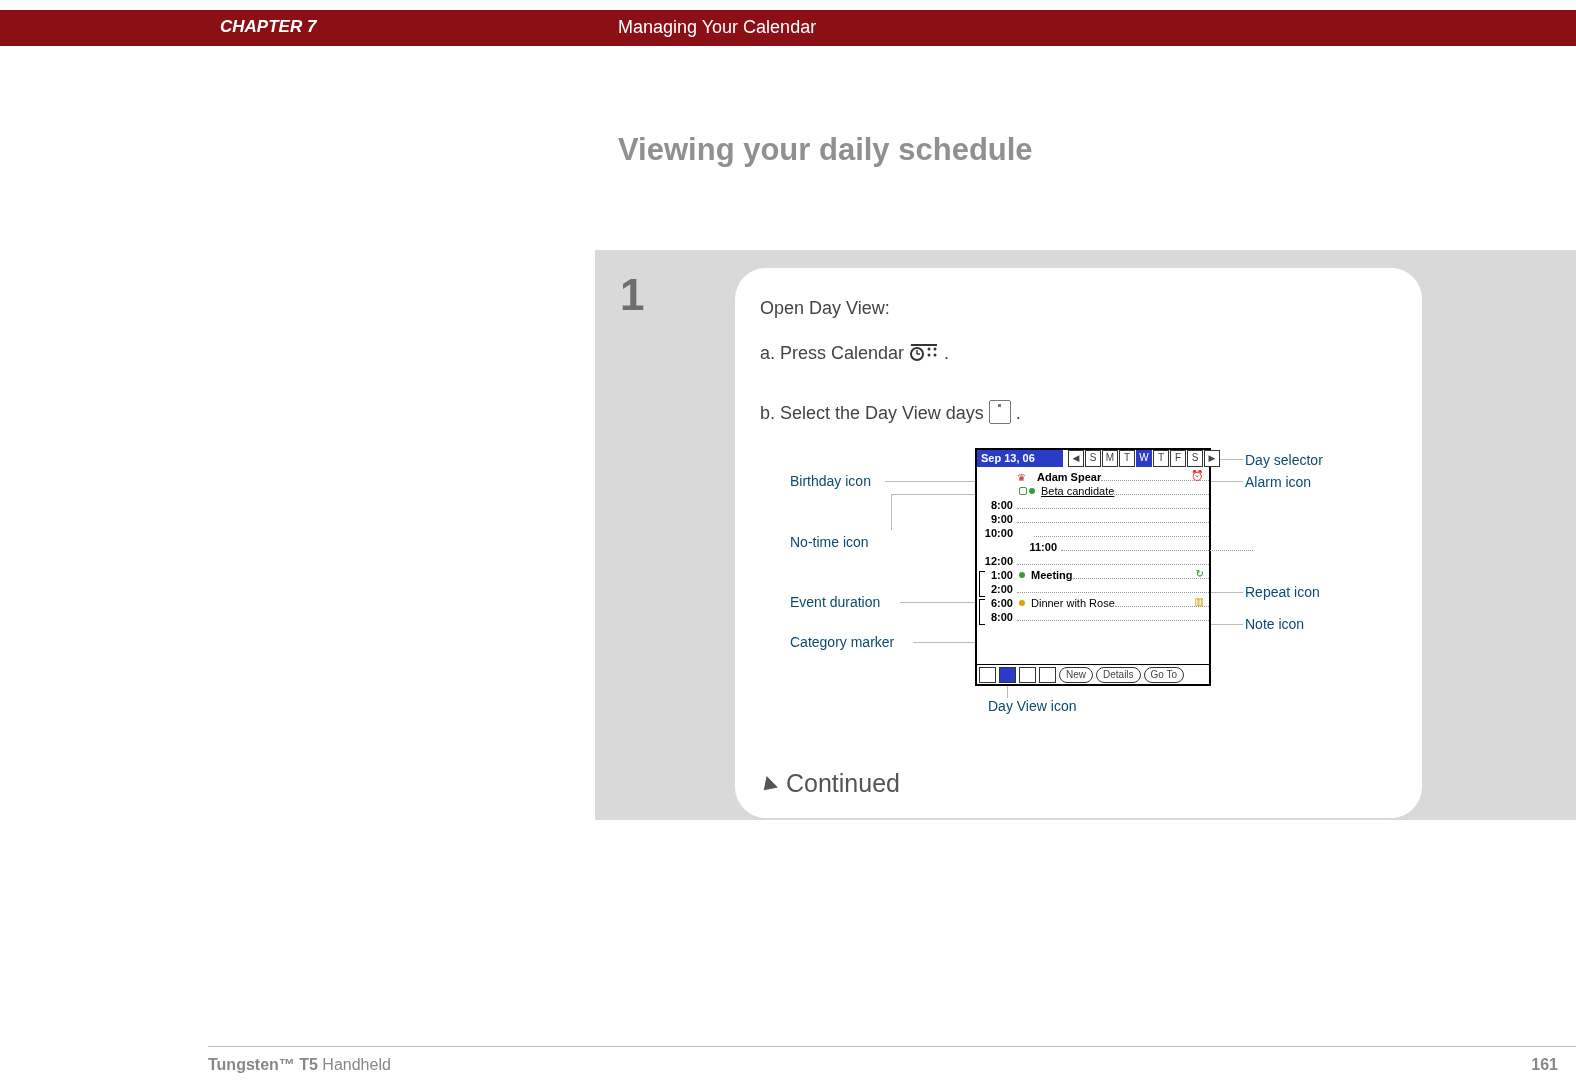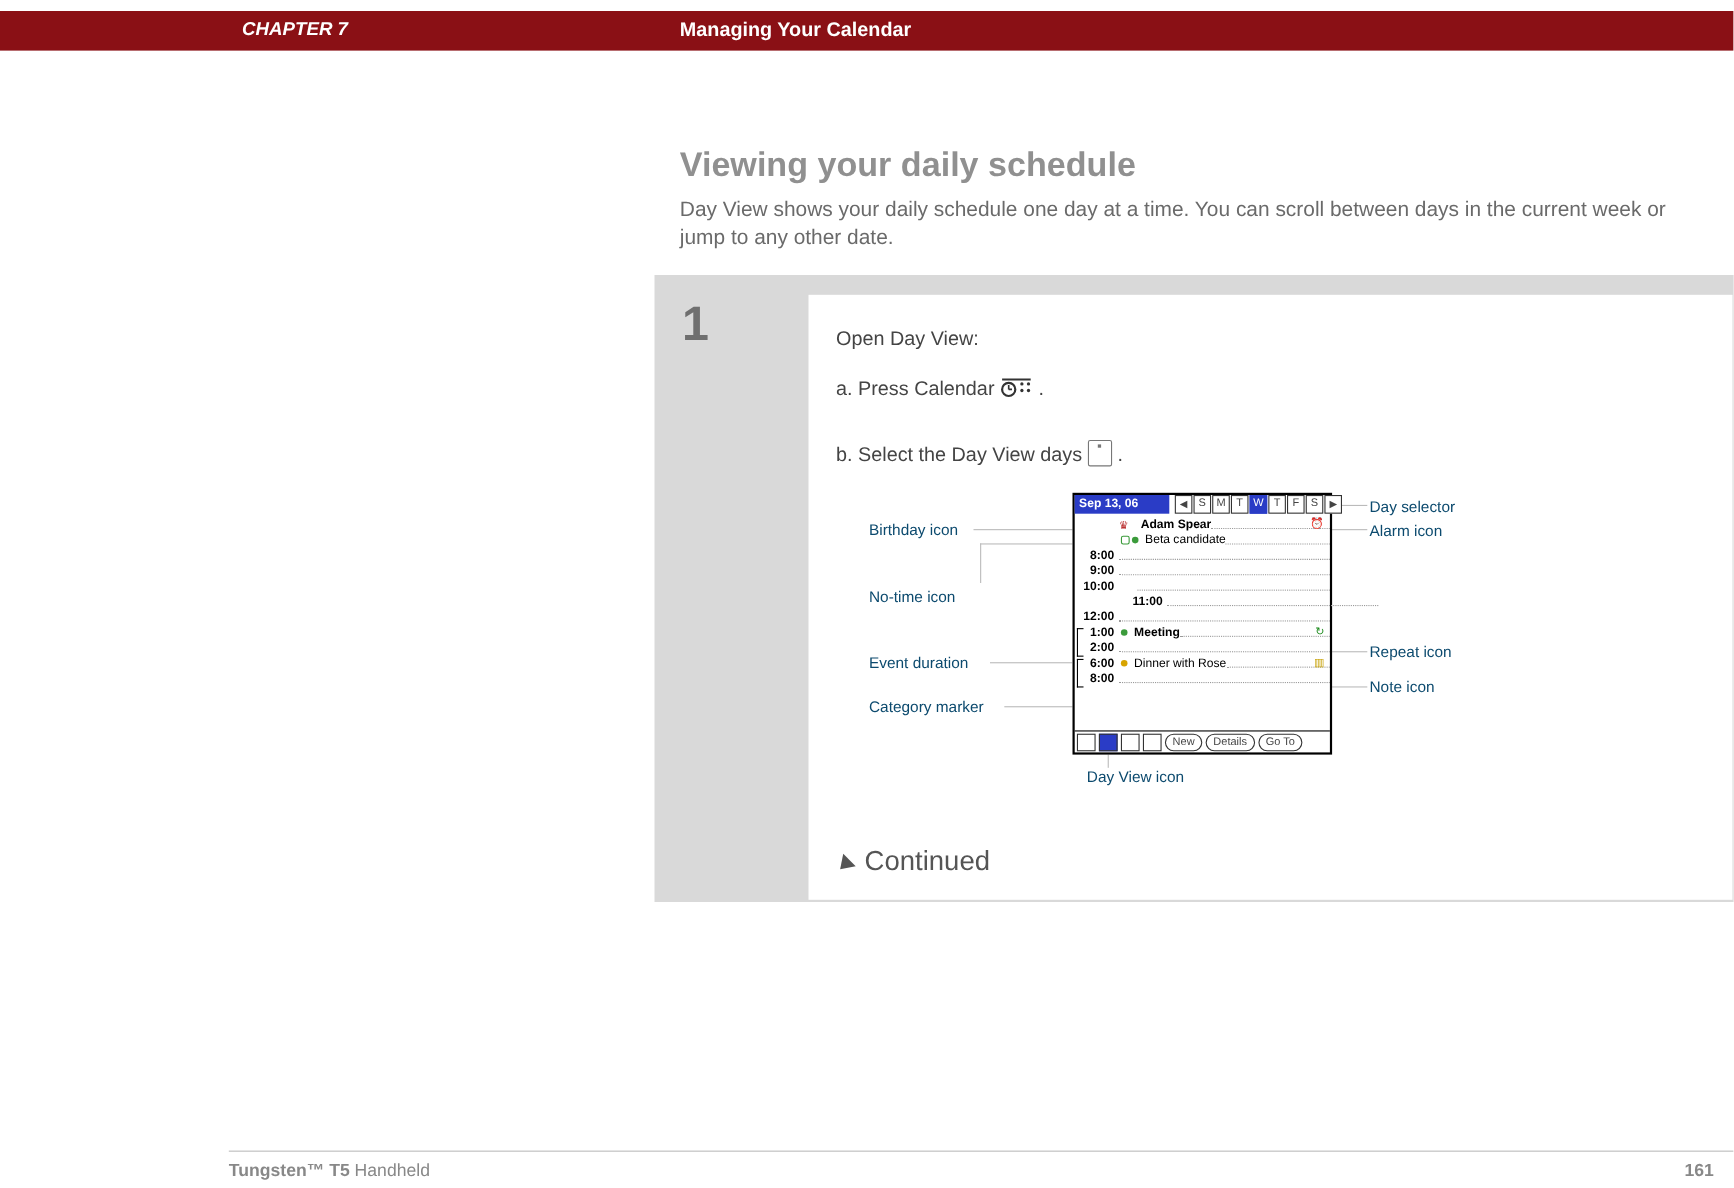--- a/index.html
+++ b/index.html
@@ -27,21 +27,21 @@
     position: absolute;
     left: 220px; top: 7px;
     font-size: 17px;
     font-weight: bold;
     font-style: italic;
   }
   .red-bar .title {
     position: absolute;
     left: 618px; top: 7px;
     font-size: 18px;
-    font-weight: bold;
+    font-weight: normal;
   }
   .section-title {
     position: absolute;
     left: 618px; top: 132px;
     font-size: 31px;
     font-weight: bold;
     color: #909090;
   }
   .intro {
     position: absolute;
@@ -60,22 +60,23 @@
   .step-num {
     position: absolute;
     left: 620px; top: 270px;
     font-size: 44px;
     font-weight: bold;
     color: #6f6f6f;
   }
   .white-panel {
     position: absolute;
     left: 735px; top: 268px;
-    width: 840px; height: 550px;
-    background: #fff;
+    width: 687px; height: 550px;
+    background: #fff;
+    border-radius: 31px;
   }
   .wp-inner {
     position: relative;
     width: 100%; height: 100%;
     font-size: 18px;
     color: #444;
   }
   .line1 {
     position: absolute;
     left: 25px; top: 30px;
@@ -297,21 +298,20 @@
 <body>
 
 <div class="page">
 
   <div class="red-bar">
     <div class="chapter">CHAPTER 7</div>
     <div class="title">Managing Your Calendar</div>
   </div>
 
   <div class="section-title">Viewing your daily schedule</div>
-  <div class="intro">Day View shows your daily schedule one day at a time. You can scroll between days in the current week or jump to any other date.</div>
 
   <div class="gray-box"></div>
   <div class="step-num">1</div>
 
   <div class="white-panel">
     <div class="wp-inner">
 
       <div class="line1">Open Day View:</div>
 
       <div class="line-a">
@@ -391,21 +391,21 @@
             <span class="dv-text">Adam Spear</span>
             <span class="dv-dots"></span>
             <span class="dv-alarm">⏰</span>
           </div>
 
           <div class="dv-row" style="top:14px;">
             <span class="dv-time"></span>
             <span style="width:2px;"></span>
             <span style="width:6px;height:6px;border:1px solid #3b9b3b;border-radius:2px;"></span>
             <span class="dv-cat"></span>
-            <span class="dv-text" style="font-weight:normal;">Beta candidate</span>
+            <span class="dv-text" style="font-weight:normal;text-decoration:underline;">Beta candidate</span>
             <span class="dv-dots"></span>
           </div>
 
           <div class="dv-row" style="top:28px;">
               <span class="dv-time">8:00</span>
               <span class="dv-dots"></span>
             </div>
           <div class="dv-row" style="top:42px;">
               <span class="dv-time">9:00</span>
               <span class="dv-dots"></span>

